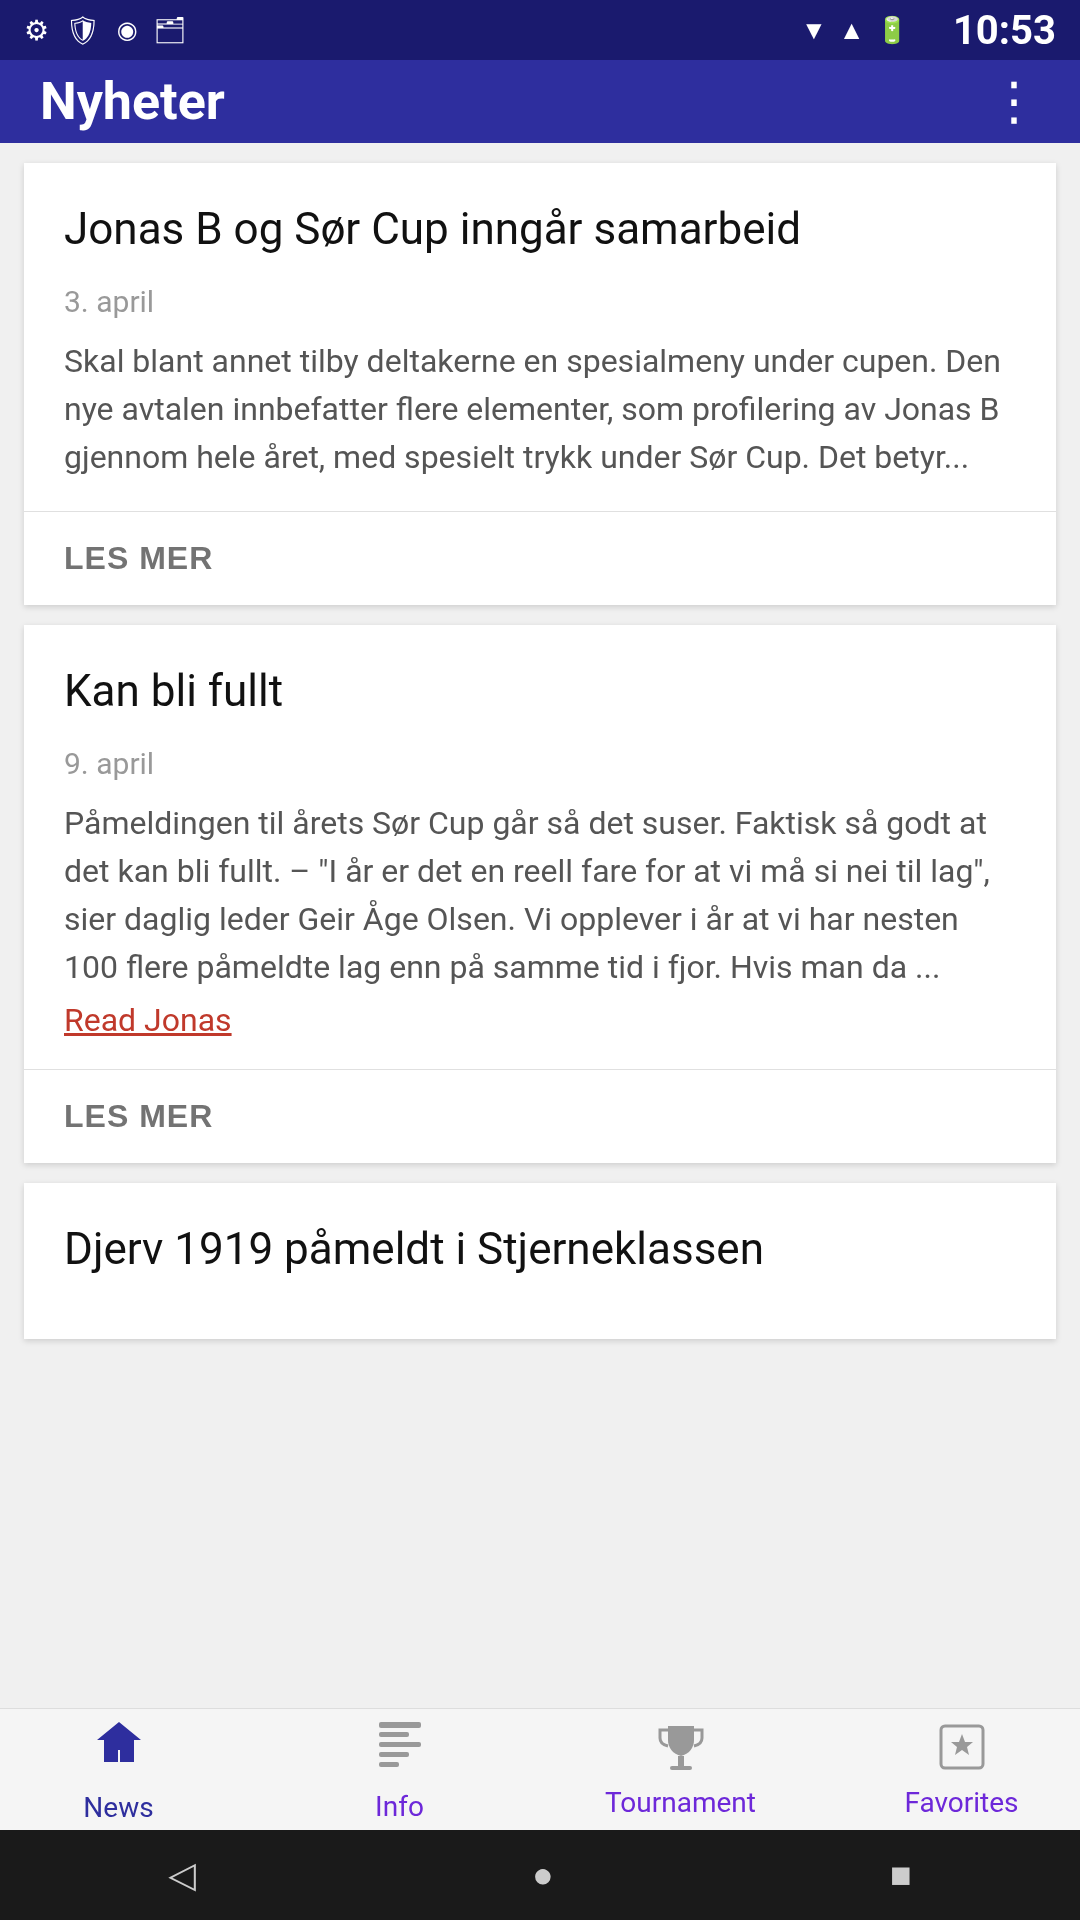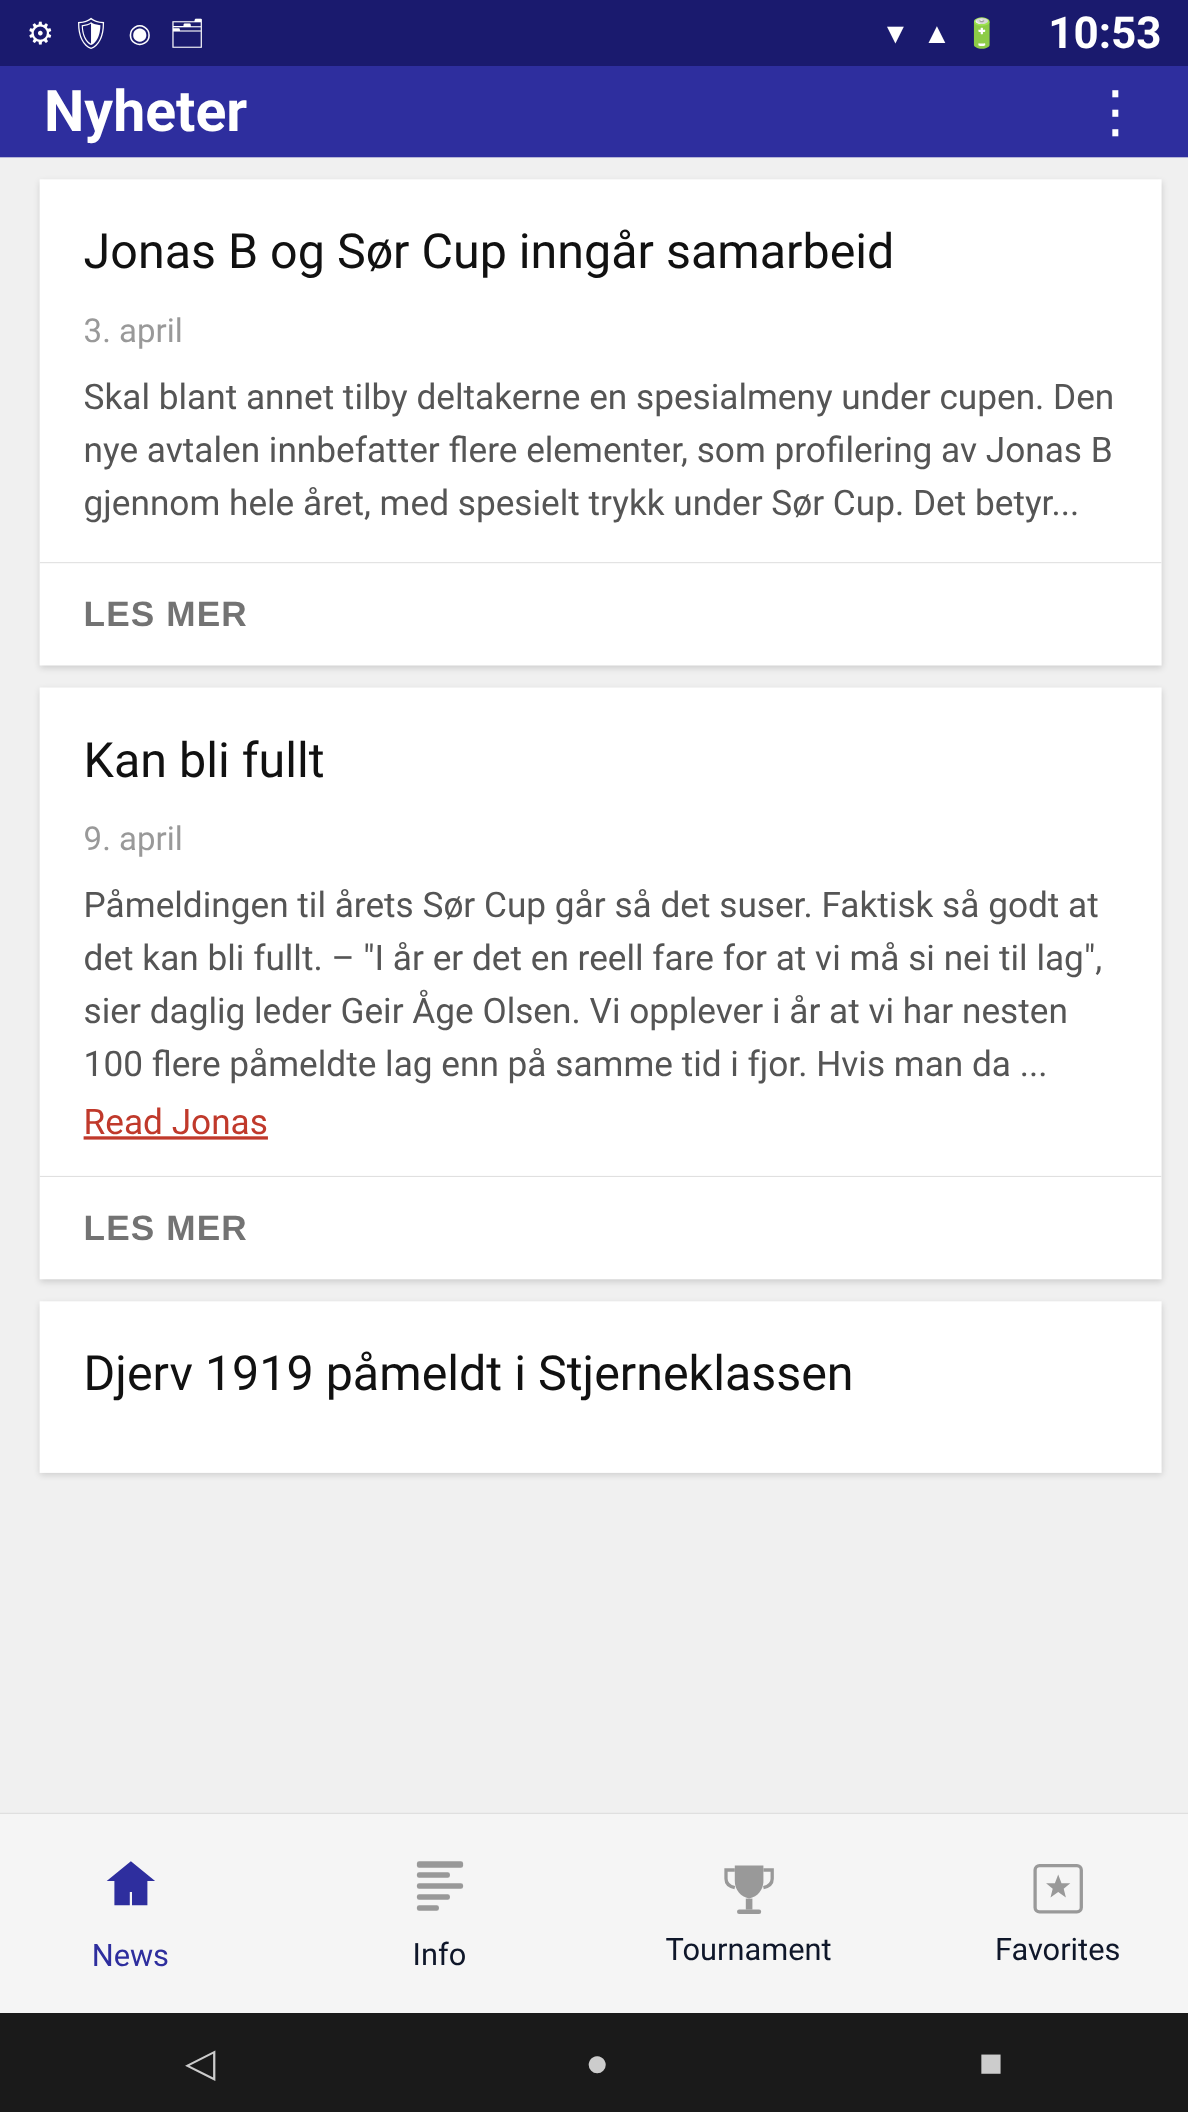--- a/index.html
+++ b/index.html
@@ -75,21 +75,20 @@
       flex-direction: column;
       gap: 20px;
     }
 
     
     .card {
       background: white;
       border-radius: 0;
       box-shadow: 0 2px 6px rgba(0,0,0,0.15);
       overflow: hidden;
-      margin-left: 12px;
     }
     .card-body {
       padding: 40px 40px 30px 40px;
     }
     .card-title {
       font-size: 44px;
       font-weight: 400;
       color: #111;
       margin-bottom: 28px;
       line-height: 1.2;
@@ -127,21 +126,21 @@
       text-transform: uppercase;
       background: none;
       border: none;
       cursor: pointer;
       letter-spacing: 1px;
     }
 
     
     .bottom-nav {
       background: #f5f5f5;
-      height: 182px;
+      height: 122px;
       display: flex;
       align-items: stretch;
       border-top: 1px solid #ddd;
       flex-shrink: 0;
       gap: 44px;
     }
     .nav-item {
       flex: 1;
       display: flex;
       flex-direction: column;
@@ -149,21 +148,21 @@
       justify-content: center;
       gap: 8px;
       cursor: pointer;
       padding: 16px 0;
     }
     .nav-item.active .nav-label {
       color: #2e2e9e;
     }
     .nav-label {
       font-size: 28px;
-      color: #0f172a;
+      color: #6d28d9;
     }
     .nav-label.active-label {
       color: #2e2e9e;
     }
 
     
     .android-nav {
       background: #1a1a1a;
       height: 90px;
       display: flex;

